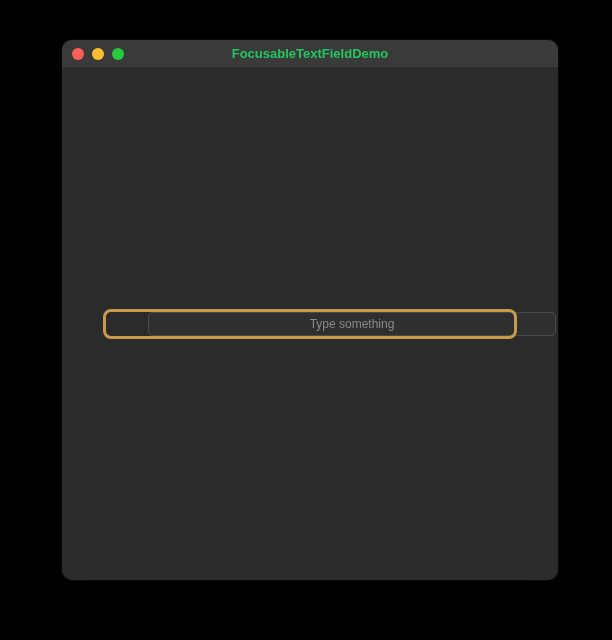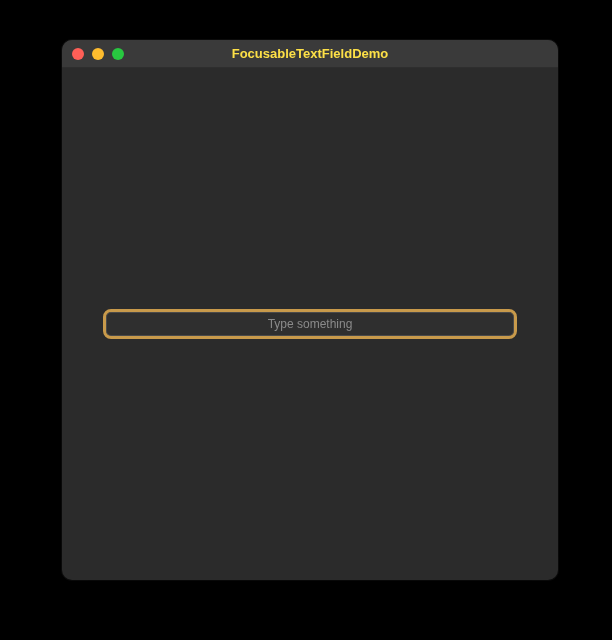--- a/index.html
+++ b/index.html
@@ -48,21 +48,21 @@
       width: 12px;
       height: 12px;
       border-radius: 50%;
     }
     .tl-close { background: #ff5f57; }
     .tl-min { background: #febc2e; }
     .tl-max { background: #28c840; }
     .title {
       flex: 1;
       text-align: center;
-      color: #fde047;
+      color: #22c55e;
       font-size: 13px;
       font-weight: 600;
     }
     .content {
       flex: 1;
       display: flex;
       align-items: center;
       justify-content: center;
       padding: 0 44px;
     }
@@ -74,20 +74,21 @@
       width: 100%;
       height: 24px;
       background: #2f2f2f;
       border: 1px solid #4a4a4a;
       border-radius: 5px;
       outline: none;
       color: #0ea5e9;
       font-size: 12px;
       text-align: center;
       font-family: inherit;
+      margin-left: 42px;
     }
     .focus-ring {
       position: absolute;
       left: -3px;
       right: -3px;
       top: -3px;
       bottom: -3px;
       border: 3px solid #c89a4b;
       border-radius: 8px;
       pointer-events: none;

